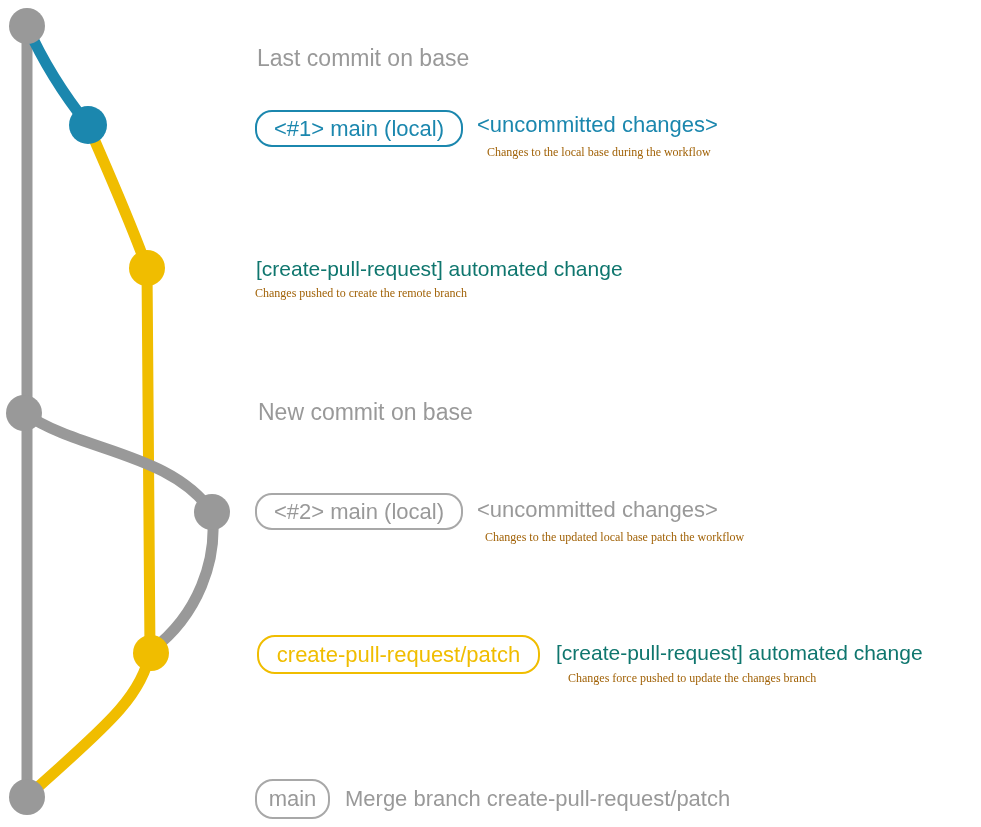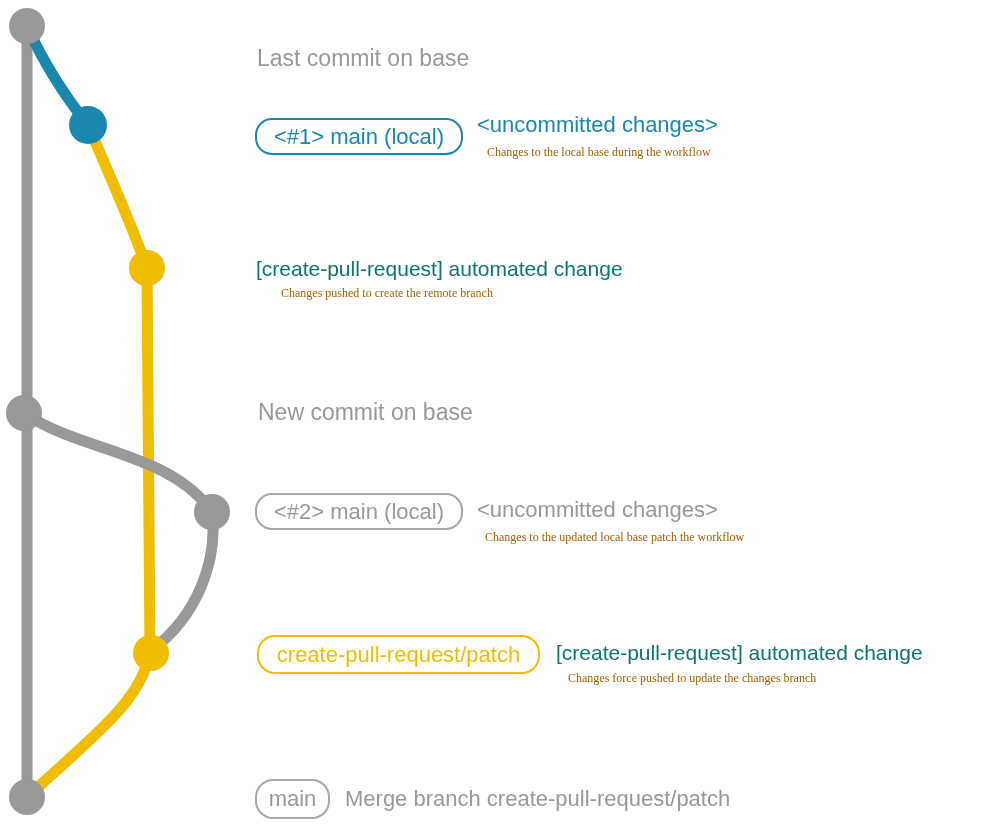--- a/index.html
+++ b/index.html
@@ -60,26 +60,26 @@
     <circle cx="88" cy="125" r="19" fill="#1b87ae"></circle>
     <circle cx="147" cy="268" r="18" fill="#f0bd00"></circle>
     <circle cx="24" cy="413" r="18" fill="#999999"></circle>
     <circle cx="212" cy="512" r="18" fill="#999999"></circle>
     <circle cx="151" cy="653" r="18" fill="#f0bd00"></circle>
     <circle cx="27" cy="797" r="18" fill="#999999"></circle>
   </svg>
 
   <div class="label cap" style="left:257px;top:13px;margin-top:32px;">Last commit on base</div>
 
-  <div class="badge b-teal" style="left:255px;top:110px;width:208px;height:37px;margin-top:8px;">&lt;#1&gt; main (local)</div>
+  <div class="badge b-teal" style="left:255px;top:110px;width:208px;height:37px;">&lt;#1&gt; main (local)</div>
   <div class="label status teal" style="left:477px;top:112px;">&lt;uncommitted changes&gt;</div>
   <div class="label note" style="left:487px;top:146px;">Changes to the local base during the workflow</div>
 
   <div class="label title yellow" style="left:256px;top:257px;">[create-pull-request] automated change</div>
-  <div class="label note" style="left:281px;top:287px;">Changes pushed to create the remote branch</div>
+  <div class="label note" style="left:255px;top:287px;">Changes pushed to create the remote branch</div>
 
   <div class="label cap" style="left:258px;top:399px;">New commit on base</div>
 
   <div class="badge b-gray" style="left:255px;top:493px;width:208px;height:37px;">&lt;#2&gt; main (local)</div>
   <div class="label status gray" style="left:477px;top:497px;">&lt;uncommitted changes&gt;</div>
   <div class="label note" style="left:485px;top:531px;">Changes to the updated local base patch the workflow</div>
 
   <div class="badge b-yellow" style="left:257px;top:635px;width:283px;height:39px;">create-pull-request/patch</div>
   <div class="label title yellow" style="left:556px;top:641px;">[create-pull-request] automated change</div>
   <div class="label note" style="left:568px;top:672px;">Changes force pushed to update the changes branch</div>

